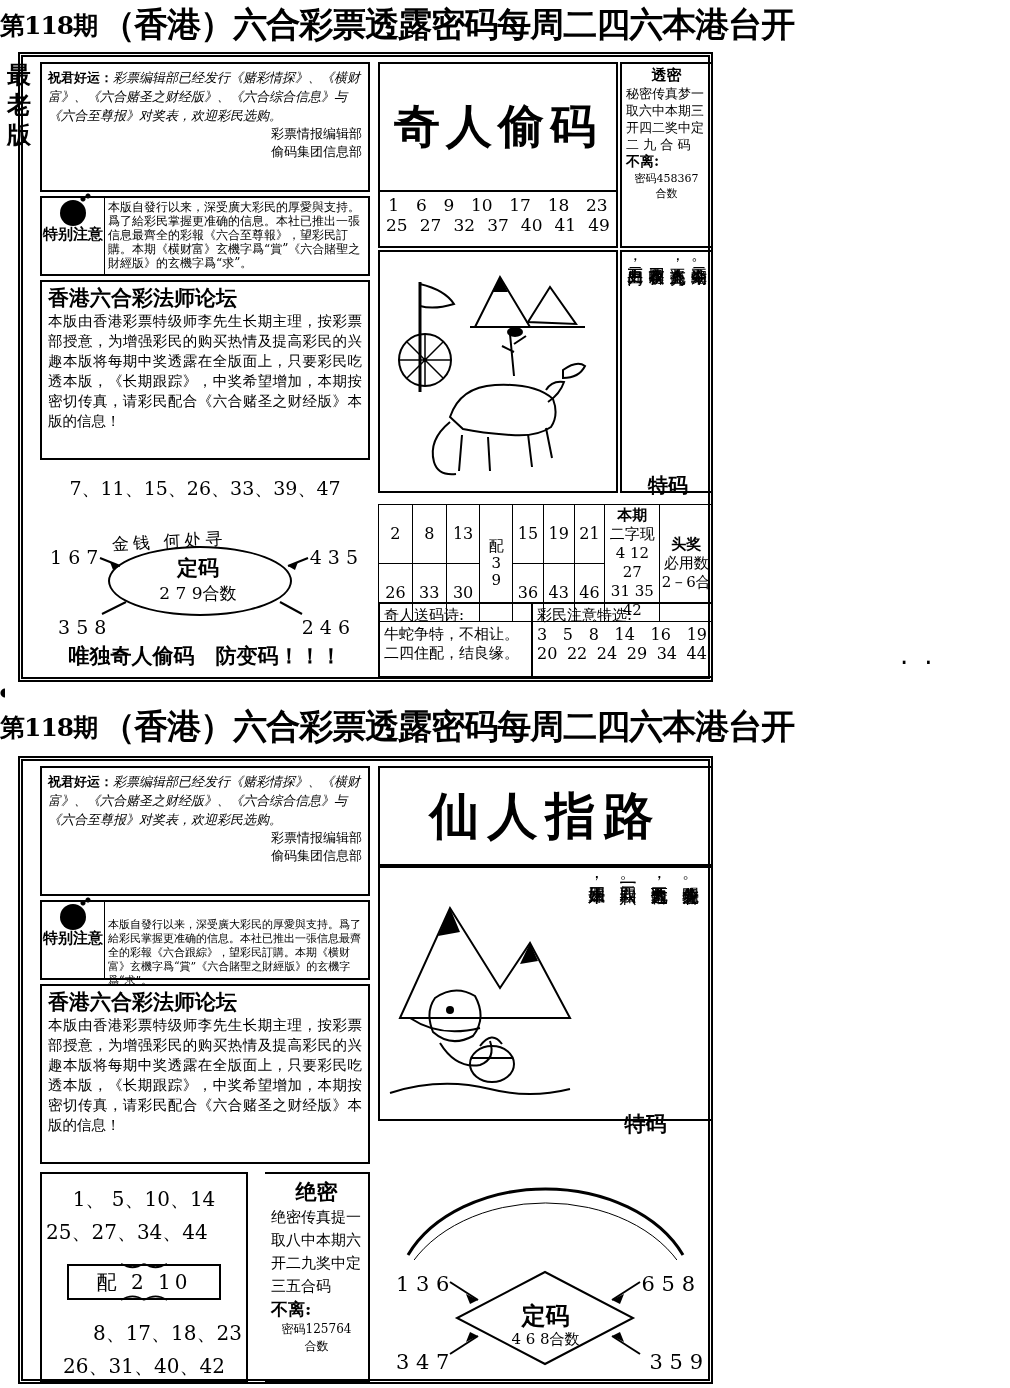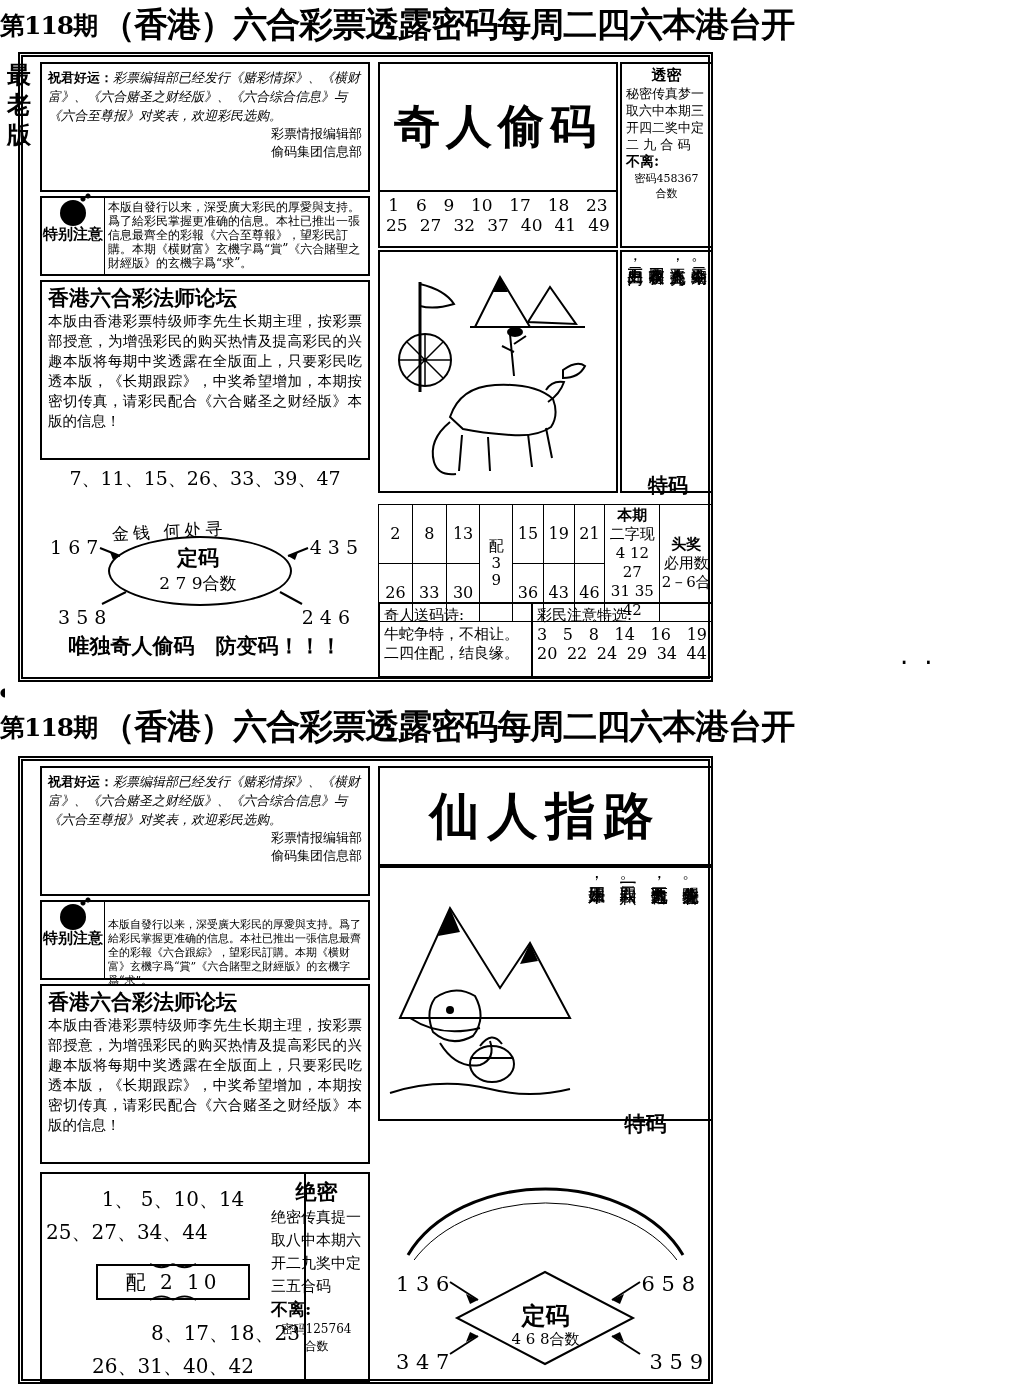--- a/index.html
+++ b/index.html
@@ -70,21 +70,21 @@
     </div>
     <div class="cn" style="flex:1;font-size:12px;line-height:14px;padding:2px 3px;">本版自發行以来，深受廣大彩民的厚愛與支持。爲了給彩民掌握更准确的信息。本社已推出一張信息最齊全的彩報《六合至尊報》，望彩民訂購。本期《横财富》玄機字爲“賞”《六合賭聖之財經版》的玄機字爲“求”。</div>
   </div>
 
   <div class="panel brd" style="left:40px;top:280px;width:330px;height:180px;padding:3px 6px;">
     <div class="cn" style="font-size:21px;font-weight:bold;line-height:26px;">香港六合彩法师论坛</div>
     <div class="cn" style="font-size:14.5px;line-height:20px;text-align:justify;">本版由香港彩票特级师李先生长期主理，按彩票部授意，为增强彩民的购买热情及提高彩民的兴趣本版将每期中奖透露在全版面上，只要彩民吃透本版，《长期跟踪》，中奖希望增加，本期按密切传真，请彩民配合《六合赌圣之财经版》本版的信息！</div>
   </div>
 
   <div class="panel" style="left:40px;top:466px;width:330px;height:210px;">
-    <div class="num" style="text-align:center;font-size:19px;margin-top:0;">7、11、15、26、33、39、47</div>
+    <div class="num" style="text-align:center;font-size:19px;margin-top:10px;">7、11、15、26、33、39、47</div>
 
     <div style="position:relative;height:130px;margin-top:6px;">
       <div class="num" style="position:absolute;left:10px;top:38px;font-size:19px;">1 6 7</div>
       <div class="num" style="position:absolute;right:12px;top:38px;font-size:19px;">4 3 5</div>
       <div class="cn" style="position:absolute;left:72px;top:22px;font-size:17px;letter-spacing:4px;transform:rotate(-3deg);">金钱 何处寻</div>
       <div class="ellipse" style="position:absolute;left:68px;top:38px;width:180px;height:66px;"></div>
       <div class="cn" style="position:absolute;left:68px;top:46px;width:180px;text-align:center;font-size:21px;font-weight:bold;">定码</div>
       <div class="num" style="position:absolute;left:68px;top:74px;width:180px;text-align:center;font-size:17px;">2 7 9合数</div>
       <div class="num" style="position:absolute;left:18px;top:108px;font-size:19px;">3 5 8</div>
       <div class="num" style="position:absolute;right:20px;top:108px;font-size:19px;">2 4 6</div>
@@ -260,21 +260,21 @@
       <div class="cn" style="font-weight:bold;font-size:15px;line-height:17px;text-align:center;">特别注意</div>
     </div>
     <div class="cn" style="flex:1;font-size:11px;line-height:14px;padding:16px 3px;">本版自發行以来，深受廣大彩民的厚愛與支持。爲了給彩民掌握更准确的信息。本社已推出一張信息最齊全的彩報《六合跟綜》，望彩民訂購。本期《横财富》玄機字爲“賞”《六合賭聖之財經版》的玄機字爲“求”。</div>
   </div>
 
   <div class="panel brd" style="left:40px;top:984px;width:330px;height:180px;padding:3px 6px;">
     <div class="cn" style="font-size:21px;font-weight:bold;line-height:26px;">香港六合彩法师论坛</div>
     <div class="cn" style="font-size:14.5px;line-height:20px;text-align:justify;">本版由香港彩票特级师李先生长期主理，按彩票部授意，为增强彩民的购买热情及提高彩民的兴趣本版将每期中奖透露在全版面上，只要彩民吃透本版，《长期跟踪》，中奖希望增加，本期按密切传真，请彩民配合《六合赌圣之财经版》本版的信息！</div>
   </div>
 
-  <div class="panel brd" style="left:40px;top:1172px;width:266px;height:210px;padding:6px 4px;">
+  <div class="panel brd" style="left:40px;top:1172px;width:208px;height:210px;padding:6px 4px;">
     <div class="num" style="text-align:center;font-size:20px;margin-top:6px;">1、  5、10、14</div>
     <div class="num" style="text-align:left;font-size:20px;margin-top:6px;">25、27、34、44</div>
     <div style="text-align:center;font-size:24px;line-height:10px;margin-top:2px;">⏝⏝</div>
     <div class="brd" style="margin:6px auto 0;width:150px;height:32px;display:flex;align-items:center;justify-content:center;">
       <span class="num" style="font-size:20px;letter-spacing:4px;">配   2  10</span>
     </div>
     <div style="text-align:center;font-size:24px;line-height:14px;margin-top:2px;">⏜⏜</div>
     <div class="num" style="text-align:right;font-size:20px;margin-top:4px;">8、17、18、23</div>
     <div class="num" style="text-align:center;font-size:20px;margin-top:6px;">26、31、40、42</div>
   </div>

